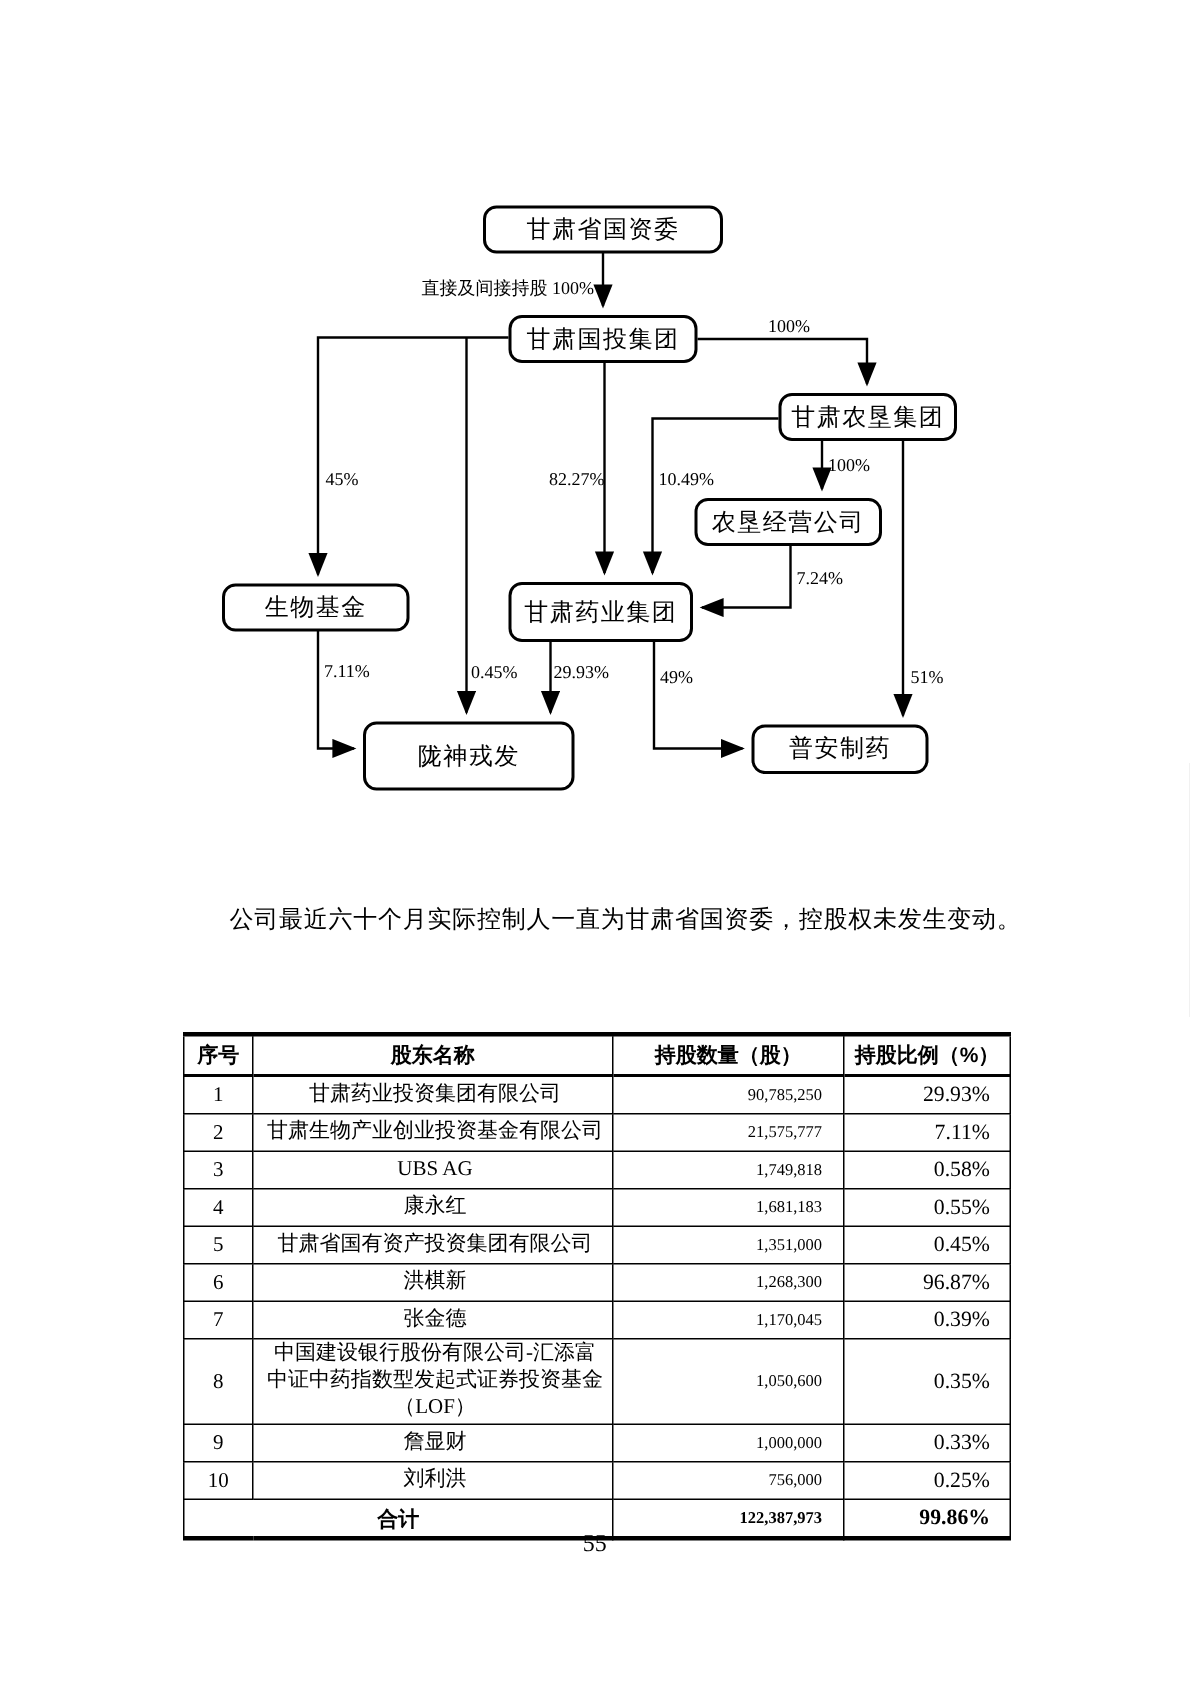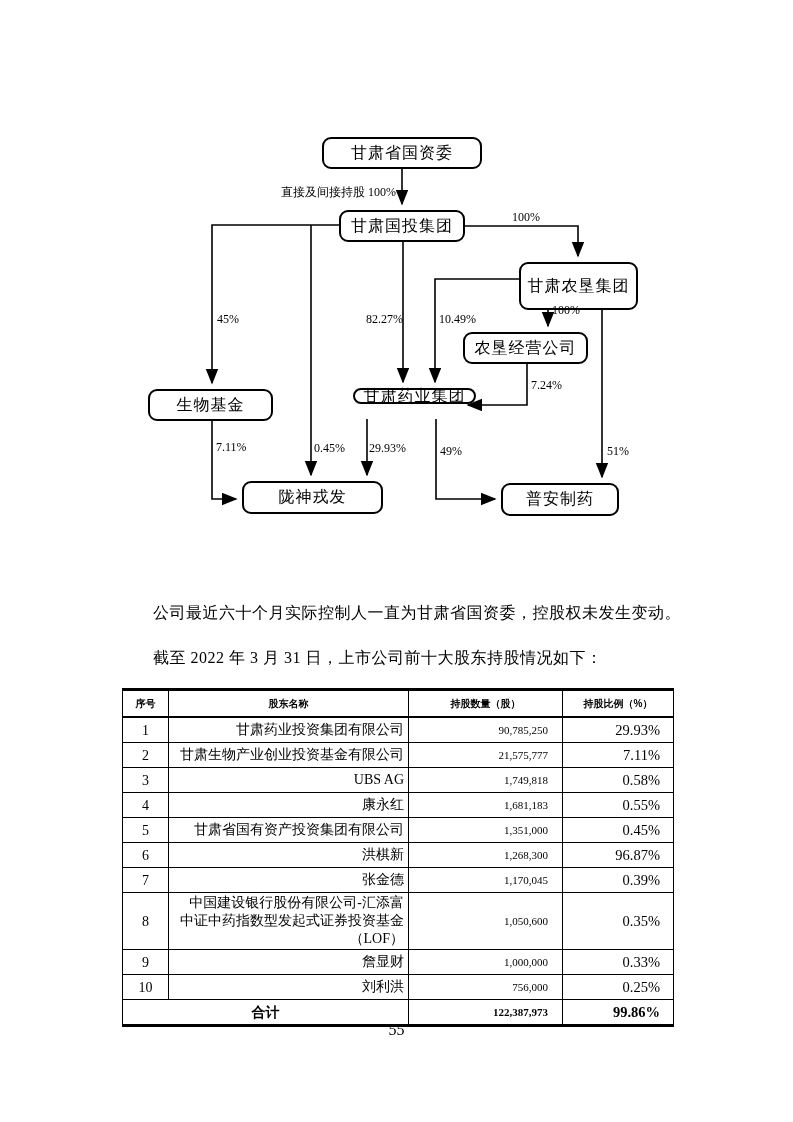--- a/index.html
+++ b/index.html
@@ -24,23 +24,23 @@
   .para{position:absolute;font-size:16px;letter-spacing:0.5px;white-space:nowrap;}
   .para1{left:153px;top:603px;}
   .para2{left:153px;top:648px;}
   
   table.shtable{
     position:absolute;left:122px;top:688px;width:551px;border-collapse:collapse;
     table-layout:fixed;border-top:3px solid #000;border-bottom:3px solid #000;
     border-left:1px solid #000;border-right:1px solid #000;font-size:14px;
   }
   .shtable th,.shtable td{border:1px solid #000;padding:1px 0;height:22px;line-height:19px;}
-  .shtable thead th{height:23px;font-size:10px;border-bottom:2px solid #000;}
+  .shtable thead th{height:23px;font-size:14px;border-bottom:2px solid #000;}
   .shtable td.c-no{text-align:center;font-size:14px;}
-  .shtable td.c-name{text-align:right;padding-left:7px;padding-right:4px;line-height:18px;}
+  .shtable td.c-name{text-align:center;padding-left:7px;padding-right:4px;line-height:18px;}
   .shtable td.c-shares{text-align:right;padding-right:14px;font-size:11px;}
   .shtable td.c-ratio{text-align:right;padding-right:13px;font-size:14.5px;}
   .shtable tr.total td{font-weight:bold;}
   .shtable tr.total td.c-label{text-align:center;}
   
   .pageno{position:absolute;left:0;top:1021px;width:100%;text-align:center;font-size:16px;}
 </style>
 </head>
 <body>
 
@@ -65,43 +65,42 @@
         <polyline points="602,293 602,477" marker-end="url(#arr)"></polyline>
         <polyline points="527,363 527,405 468,405" marker-end="url(#arr)"></polyline>
         <polyline points="212,420 212,499 236,499" marker-end="url(#arr)"></polyline>
         <polyline points="367,419 367,475" marker-end="url(#arr)"></polyline>
         <polyline points="436,419 436,499 495,499" marker-end="url(#arr)"></polyline>
       </g>
     </svg>
 
     <div class="dbox" style="left:322px;top:137px;width:160px;height:32px;">甘肃省国资委</div>
     <div class="dbox" style="left:339px;top:210px;width:126px;height:32px;">甘肃国投集团</div>
-    <div class="dbox" style="left:519px;top:262px;width:119px;height:48px;">甘肃农垦集团</div>
+    <div class="dbox" style="left:519px;top:262px;width:119px;height:32px;">甘肃农垦集团</div>
     <div class="dbox" style="left:463px;top:332px;width:125px;height:32px;">农垦经营公司</div>
     <div class="dbox" style="left:148px;top:389px;width:125px;height:32px;">生物基金</div>
-    <div class="dbox" style="left:353px;top:388px;width:123px;height:16px;">甘肃药业集团</div>
-    <div class="dbox" style="left:242px;top:481px;width:141px;height:33px;">陇神戎发</div>
+    <div class="dbox" style="left:339px;top:388px;width:123px;height:40px;">甘肃药业集团</div>
+    <div class="dbox" style="left:242px;top:481px;width:141px;height:46px;">陇神戎发</div>
     <div class="dbox" style="left:501px;top:483px;width:118px;height:33px;">普安制药</div>
 
     <div class="elabel" style="left:281px;top:184px;">直接及间接持股 100%</div>
     <div class="elabel" style="left:512px;top:210px;">100%</div>
     <div class="elabel" style="left:217px;top:312px;">45%</div>
     <div class="elabel" style="left:366px;top:312px;">82.27%</div>
     <div class="elabel" style="left:439px;top:312px;">10.49%</div>
     <div class="elabel" style="left:552px;top:303px;">100%</div>
     <div class="elabel" style="left:531px;top:378px;">7.24%</div>
     <div class="elabel" style="left:216px;top:440px;">7.11%</div>
     <div class="elabel" style="left:314px;top:441px;">0.45%</div>
     <div class="elabel" style="left:369px;top:441px;">29.93%</div>
     <div class="elabel" style="left:440px;top:444px;">49%</div>
     <div class="elabel" style="left:607px;top:444px;">51%</div>
   </div>
 
   <div class="para para1">公司最近六十个月实际控制人一直为甘肃省国资委，控股权未发生变动。</div>
-  <div class="para para2">截至 2022 年 3 月 31 日，上市公司前十大股东持股情况如下：</div>
 
   <table class="shtable">
     <colgroup>
         <col style="width:46px">
         <col style="width:240px">
         <col style="width:154px">
         <col style="width:111px">
       </colgroup>
     <thead>
       <tr>

